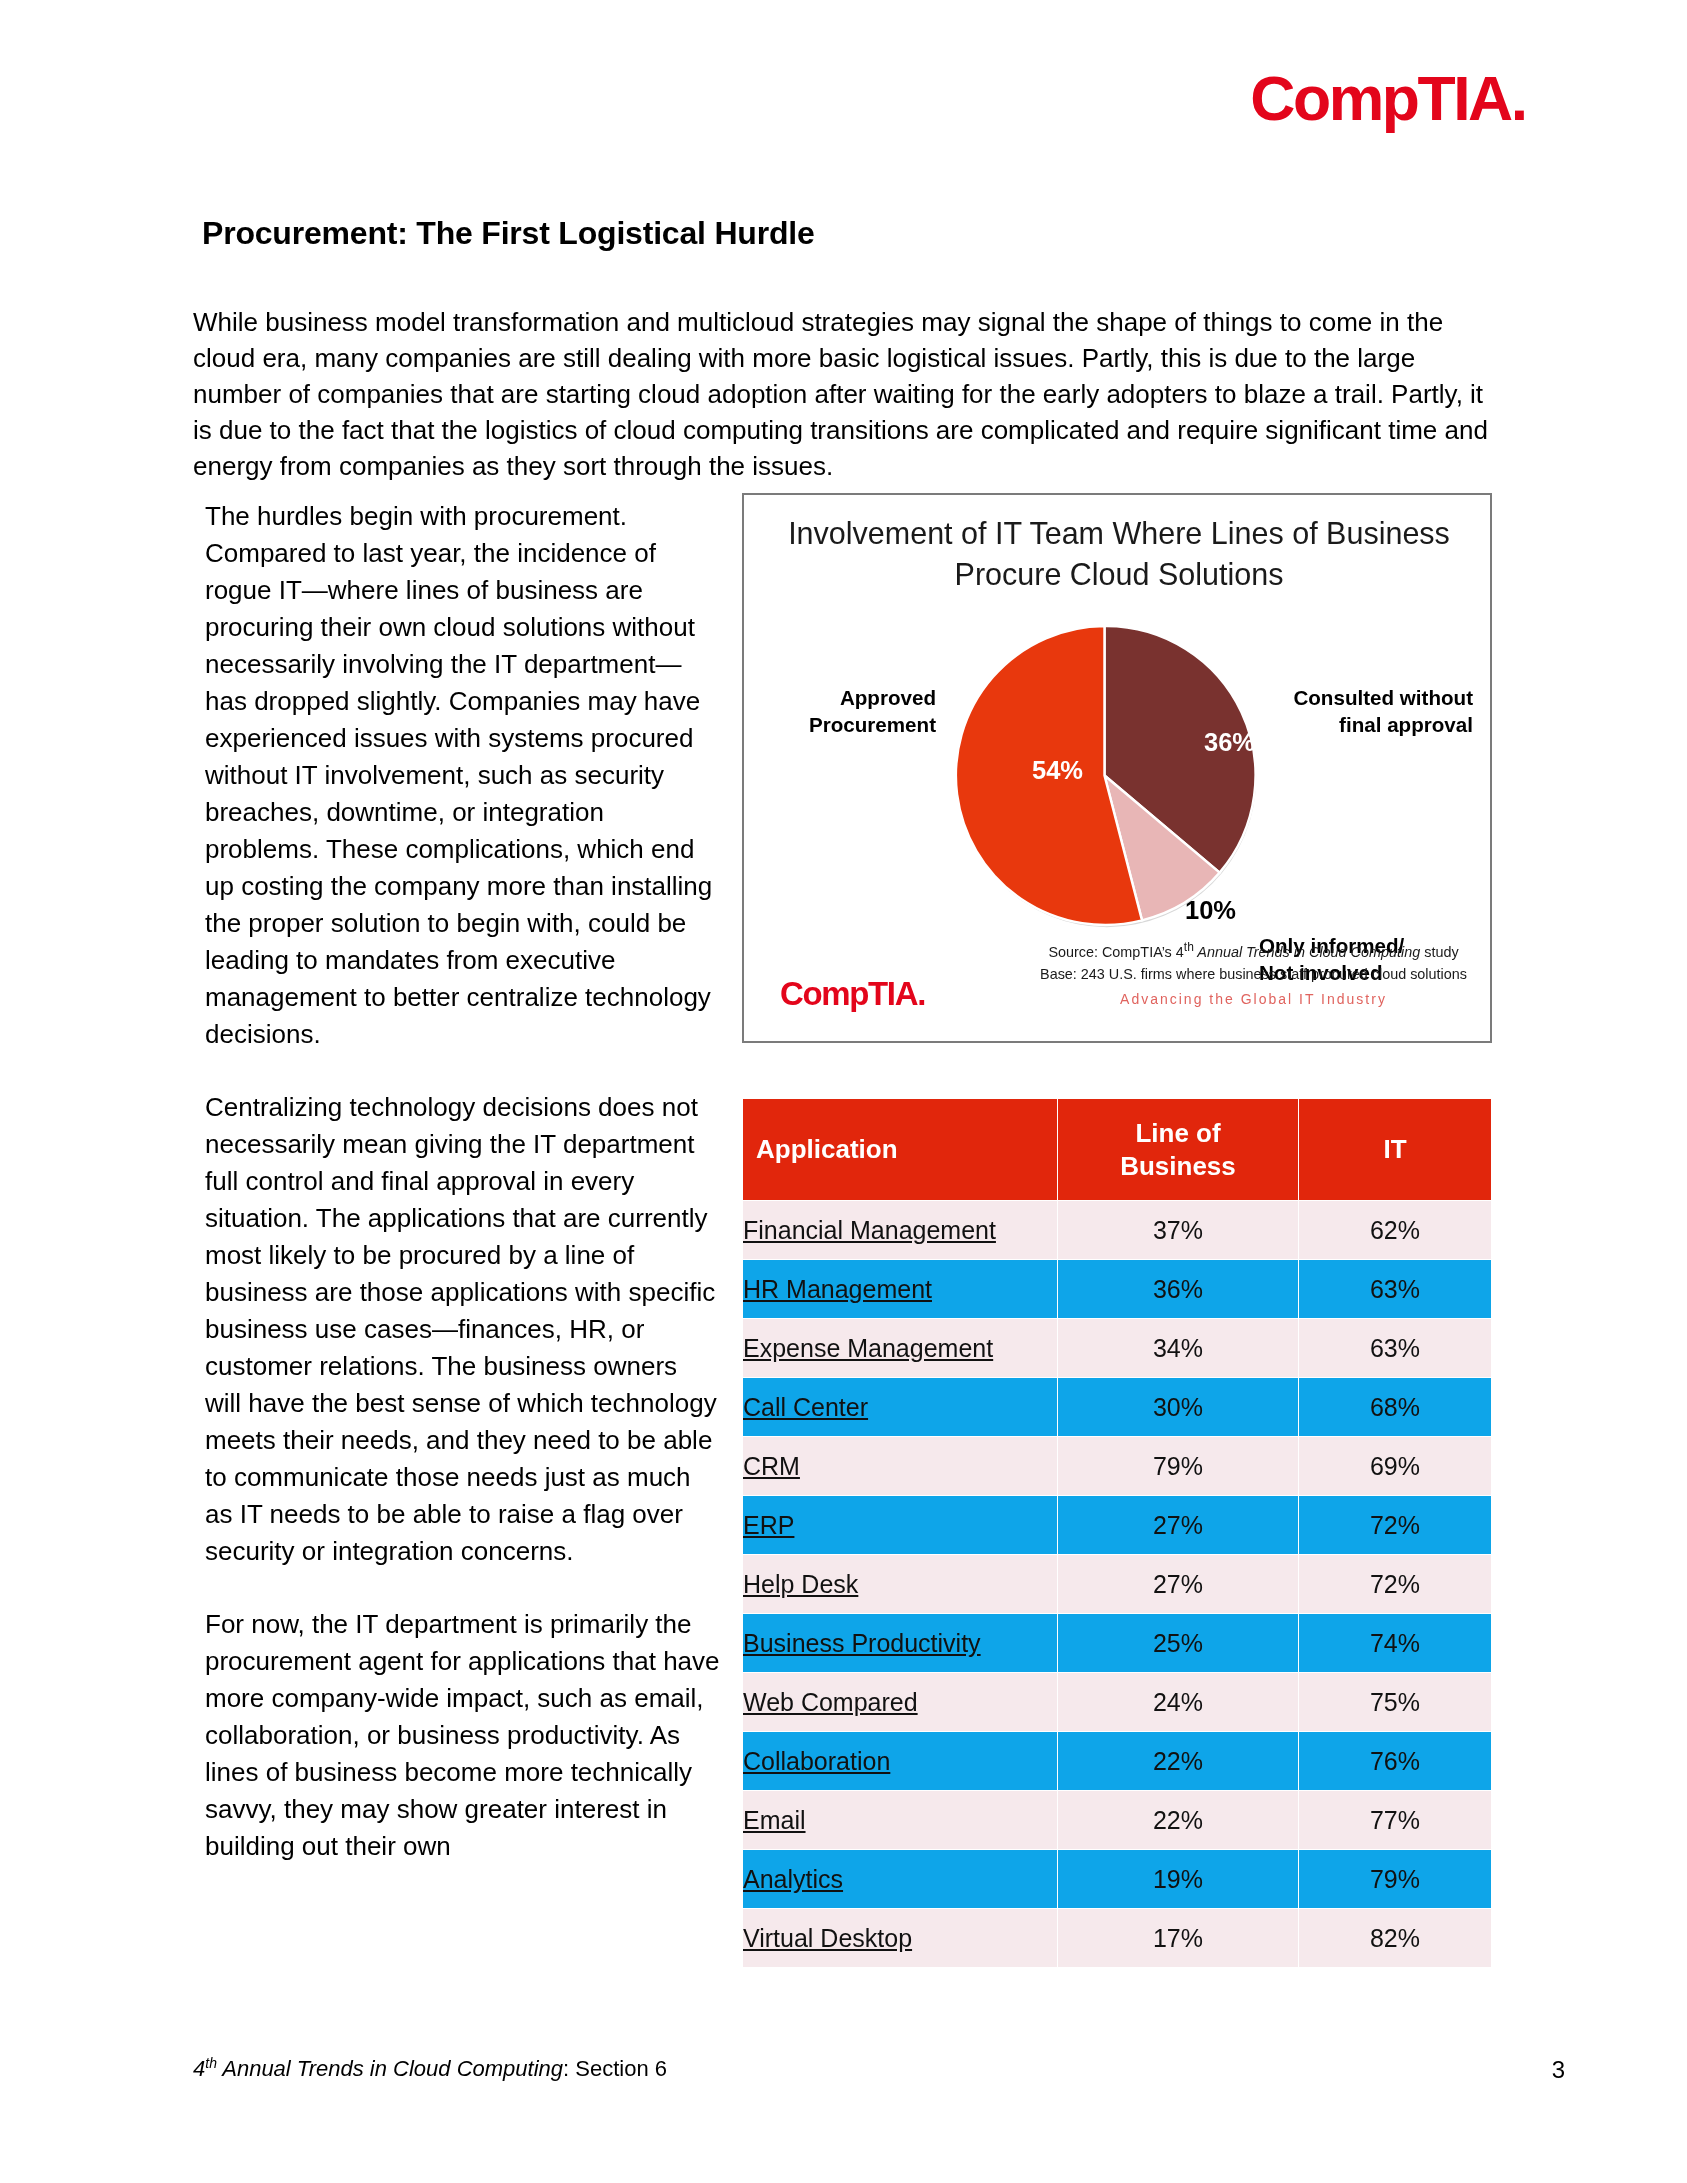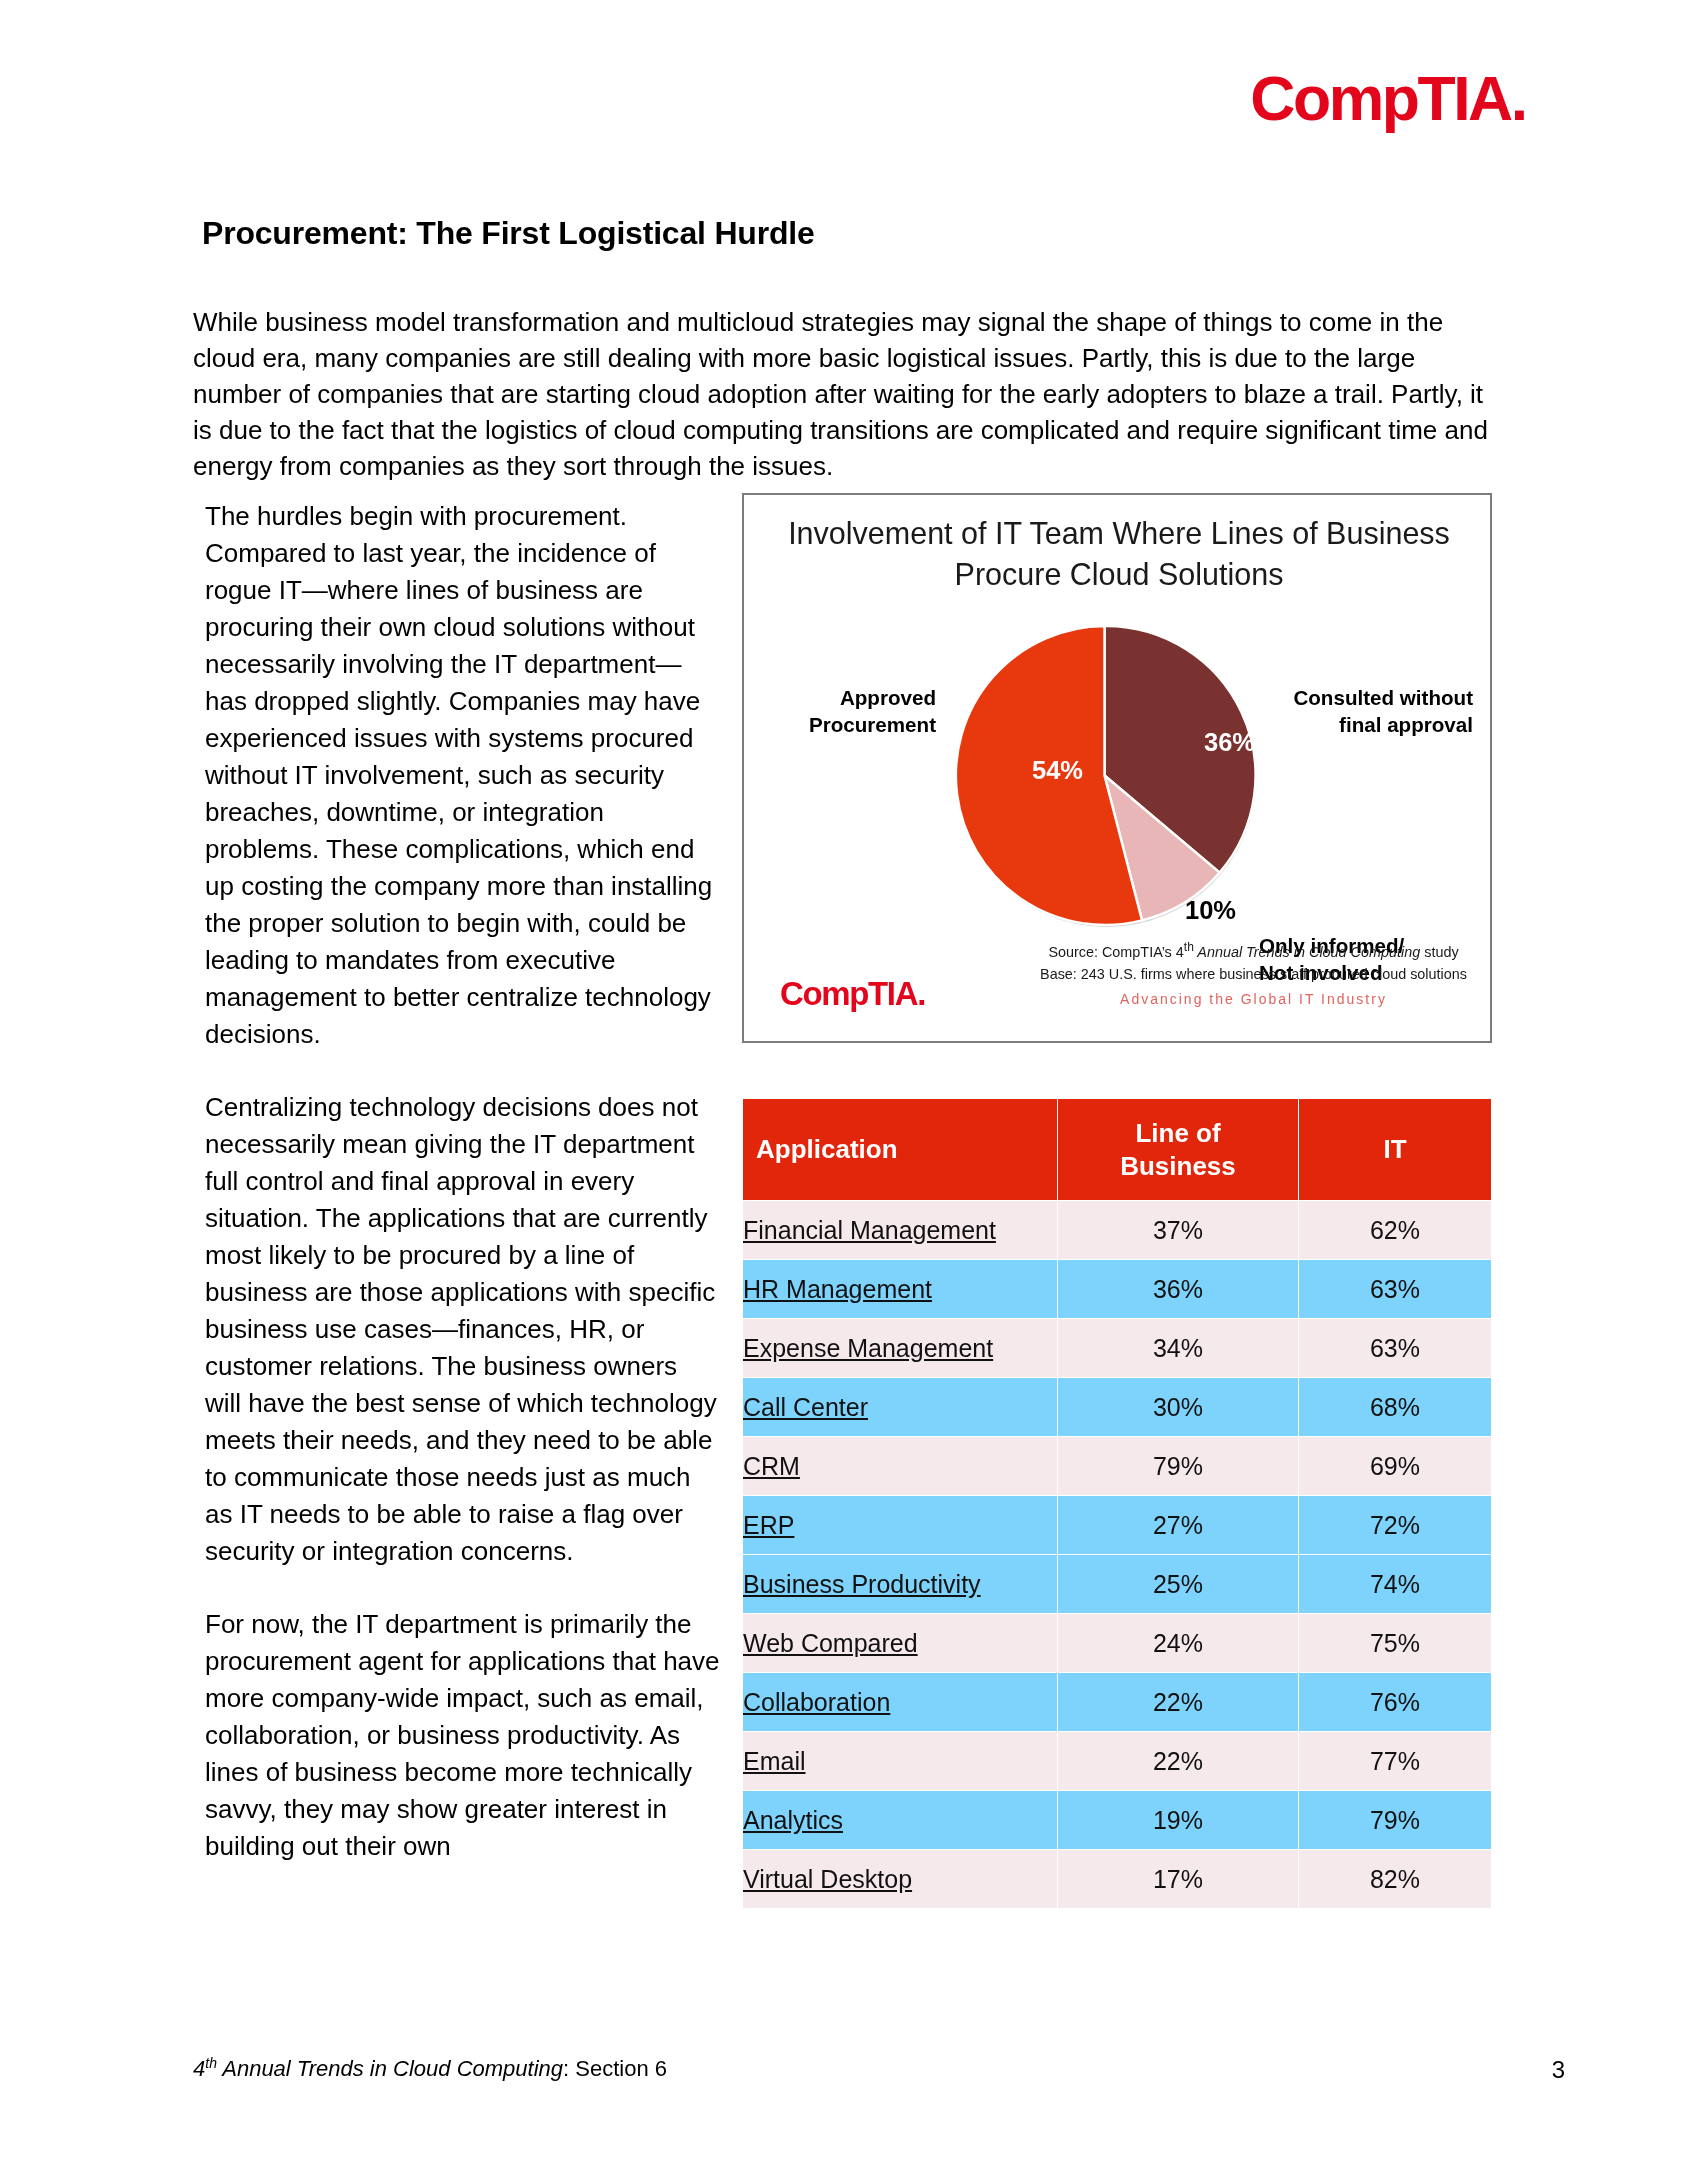--- a/index.html
+++ b/index.html
@@ -174,21 +174,21 @@
     text-align: left;
     color: #111111;
     text-decoration: underline;
   }
   .cell-num {
     font-size: 25px;
     text-align: center;
     color: #111111;
   }
   tr.row-odd  td { background: #f6e9ec; }
-  tr.row-even td { background: #7dd3fc; }
+  tr.row-even td { background: #0ea5e9; }
 
   
   #footer-note {
     position: absolute;
     left: 193px;
     bottom: 101px;
     font-size: 22px;
     font-style: italic;
   }
   #footer-note .no-italic { font-style: normal; }
@@ -307,20 +307,25 @@
       <tr class="row-odd">
         <td class="cell-app">CRM</td>
         <td class="cell-num">79%</td>
         <td class="cell-num">69%</td>
       </tr>
       <tr class="row-even">
         <td class="cell-app">ERP</td>
         <td class="cell-num">27%</td>
         <td class="cell-num">72%</td>
       </tr>
+      <tr class="row-odd">
+        <td class="cell-app">Help Desk</td>
+        <td class="cell-num">27%</td>
+        <td class="cell-num">72%</td>
+      </tr>
       <tr class="row-even">
         <td class="cell-app">Business Productivity</td>
         <td class="cell-num">25%</td>
         <td class="cell-num">74%</td>
       </tr>
       <tr class="row-odd">
         <td class="cell-app">Web Compared</td>
         <td class="cell-num">24%</td>
         <td class="cell-num">75%</td>
       </tr>

